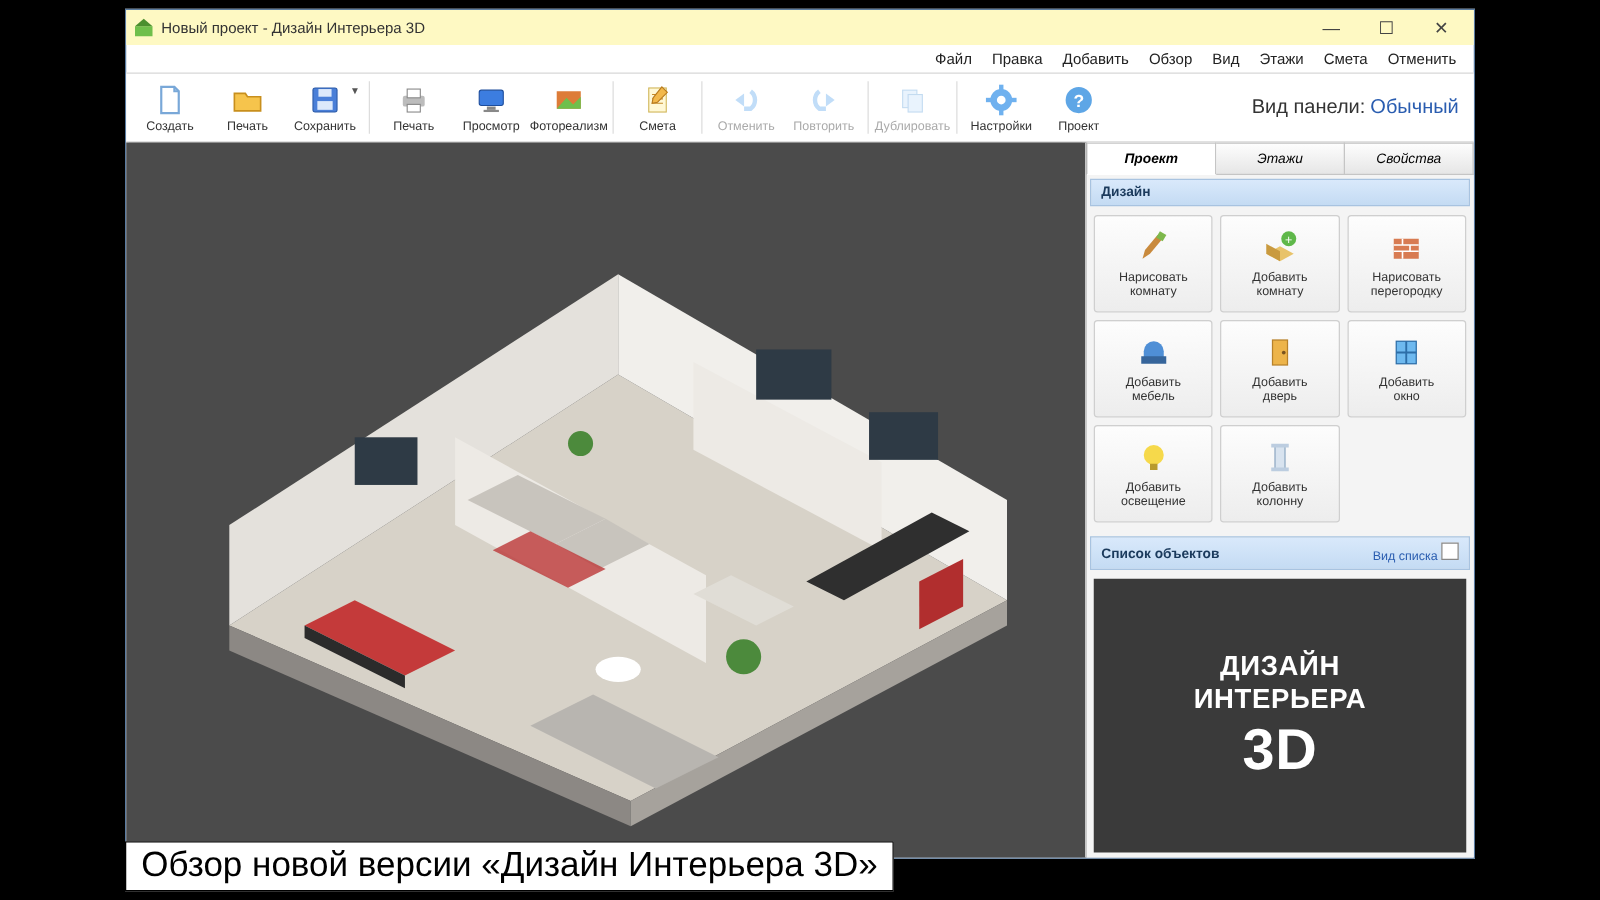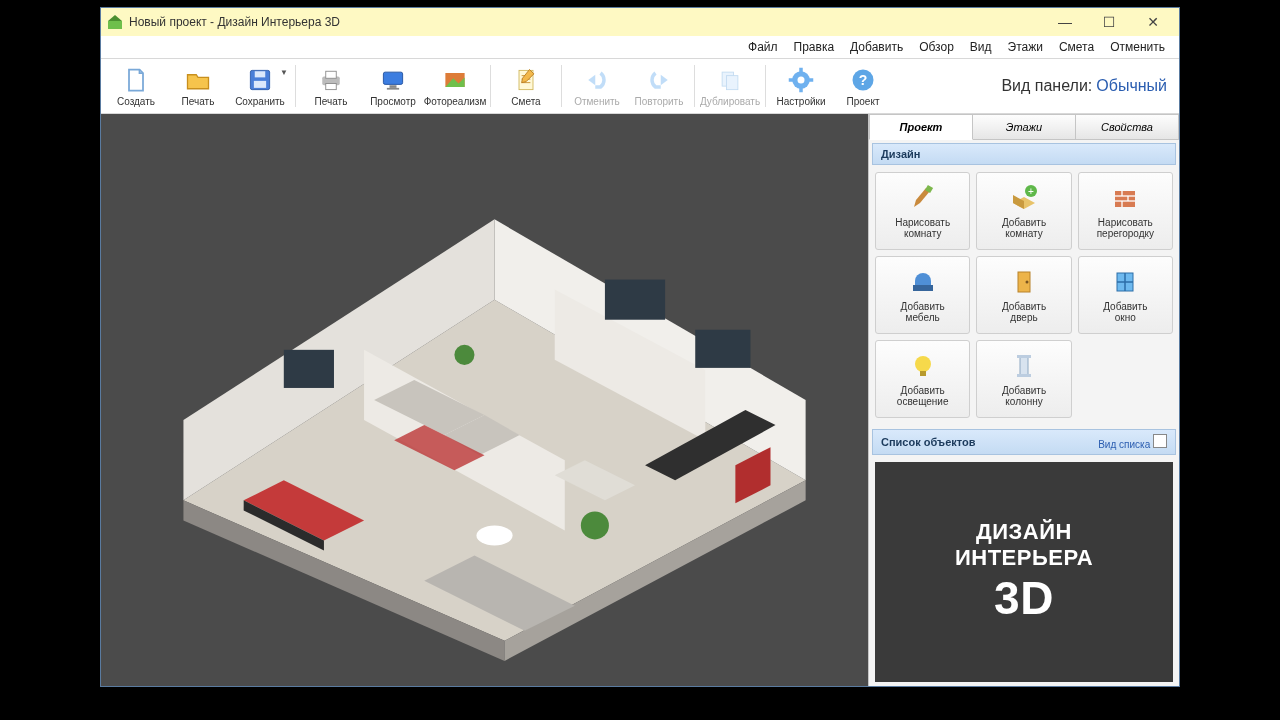--- a/index.html
+++ b/index.html
@@ -366,13 +366,14 @@
           <div class="p1">ИНТЕРЬЕРА</div>
           <div class="p3">3D</div>
         </div>
       </div>
 
     </div>
   </div>
 
 </div>
 
+<div class="caption">Обзор новой версии «Дизайн Интерьера 3D»</div>
 </div>
 
 </body></html>

